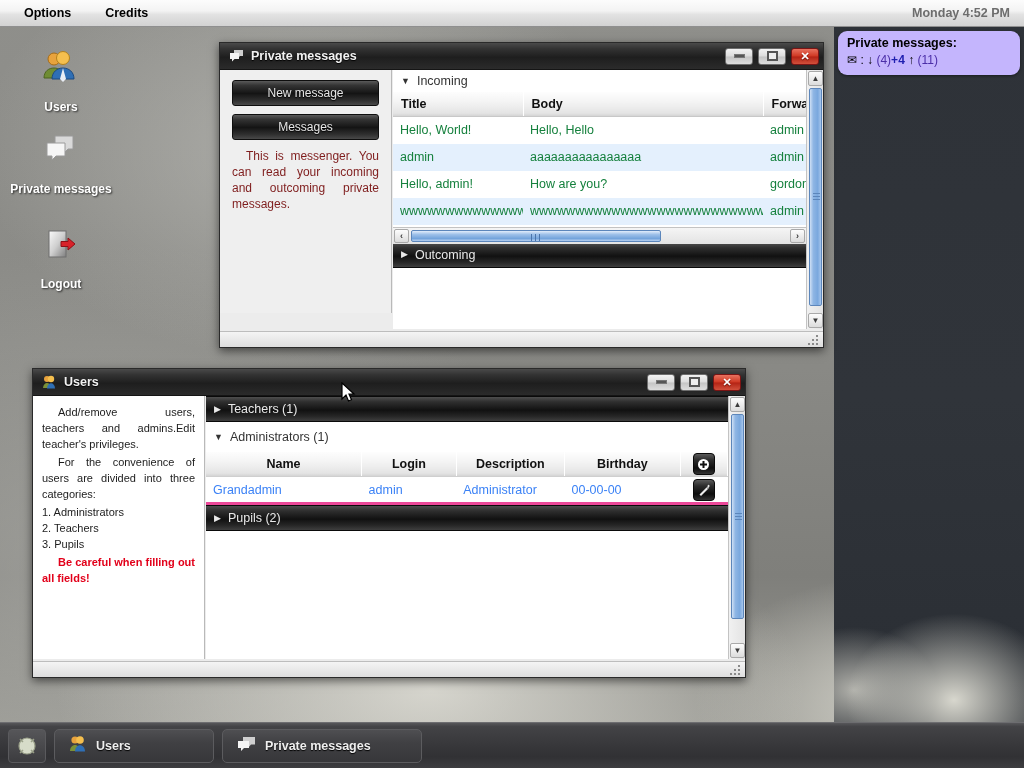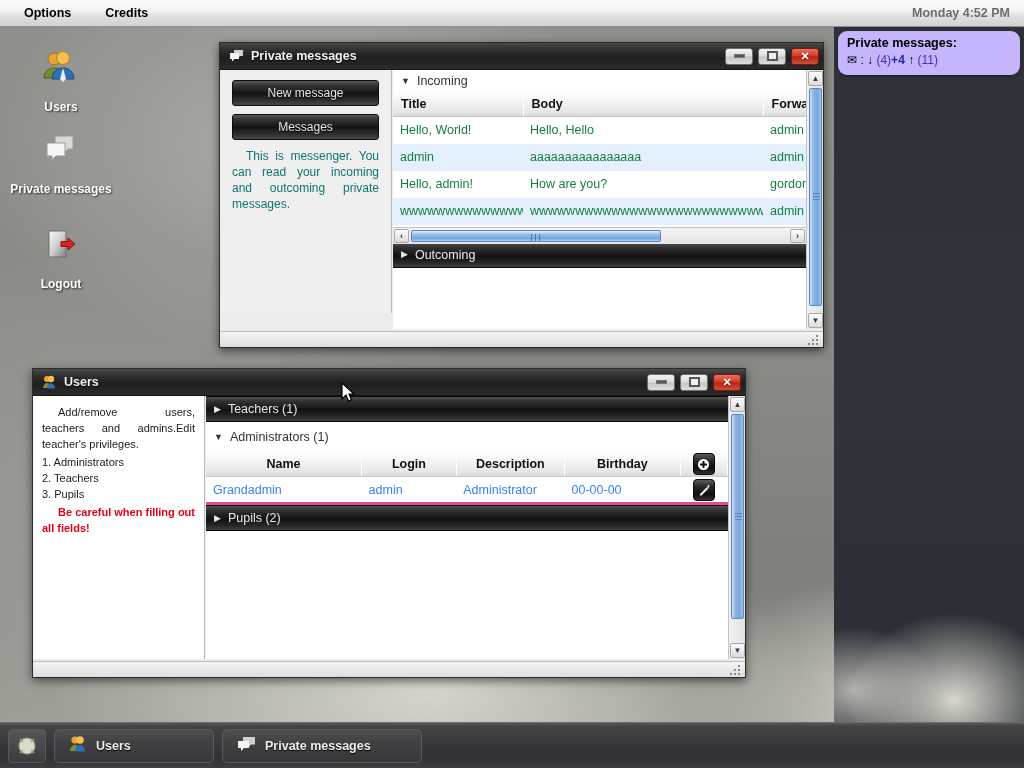--- a/index.html
+++ b/index.html
@@ -131,21 +131,21 @@
   }
   .dark-btn {
     display: block; width: 100%; height: 26px; margin-bottom: 8px;
     border: 1px solid #0e0e0e; border-radius: 3px;
     background: linear-gradient(180deg, #5a5a5a 0%, #343434 18%, #141414 52%, #2e2e2e 80%, #484848 100%);
     color: #e6e6e6; font-size: 12px; font-family: "Liberation Sans", sans-serif;
     cursor: pointer; text-shadow: 0 1px 1px #000;
   }
   #msg-desc {
     margin-top: 6px; text-align: justify; font-size: 12px;
-    color: #0f766e; line-height: 16px; text-indent: 14px;
+    color: #7f1d1d; line-height: 16px; text-indent: 14px;
   }
   #msg-right {
     position: absolute; left: 173px; top: 27px; right: 0; bottom: 18px;
     background: #fff;
   }
 
   .acc-header-open {
     display: flex; align-items: center; height: 22px;
     padding-left: 8px; font-size: 12.5px; color: #333; background: #fff;
   }
@@ -449,20 +449,21 @@
           <span class="m-sq"></span>
         </span>
       <span class="tb-btn close">
           <span class="m-x">✕</span>
         </span>
     </span>
   </div>
 
   <div id="usr-left">
     <p>Add/remove users, teachers and admins.Edit teacher's privileges.</p>
+    <p>For the convenience of users are divided into three categories:</p>
     <p class="lst">1. Administrators</p>
     <p class="lst">2. Teachers</p>
     <p class="lst">3. Pupils</p>
     <p class="warn">Be careful when filling out all fields!</p>
   </div>
 
   <div id="usr-right">
     <div class="acc-wrap">
       <div class="acc-header-closed">
         <span class="tri">▶</span>

